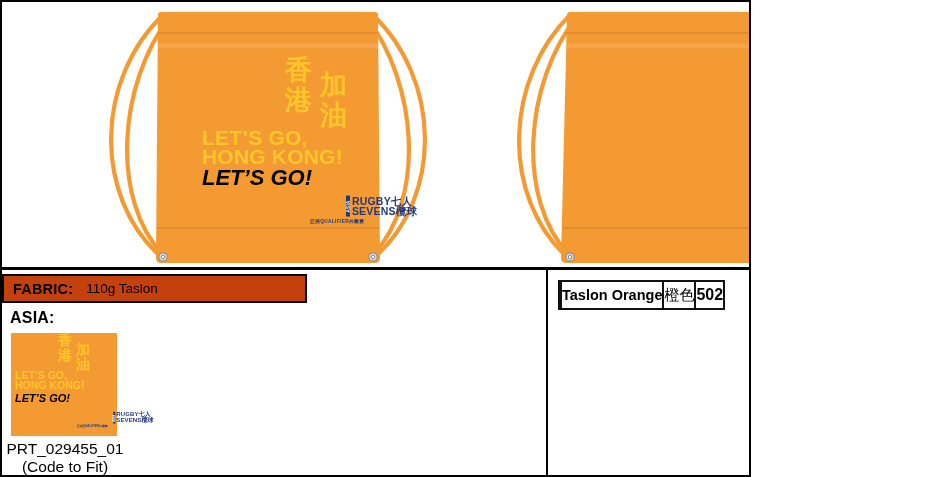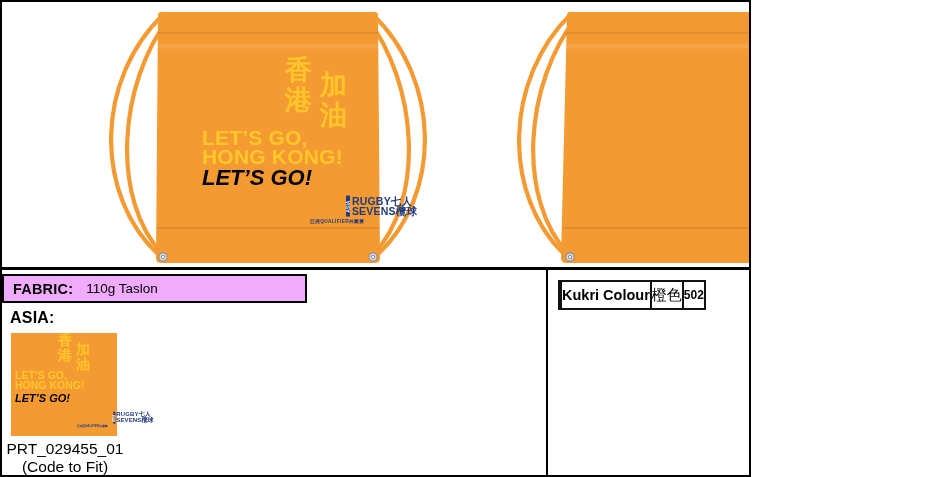--- a/index.html
+++ b/index.html
@@ -45,41 +45,41 @@
   .print-small .yellow-block { left:4px; top:38px; font-size:10.5px; line-height:9.5px; }
   .print-small .white-line  { left:4px; top:59px; font-size:11px; }
   .print-small .rs-logo { left:66px; top:79px; font-size:6px; }
 
   
   .divider-h { position:absolute; left:0; top:267px; width:949px; height:3px; background:#000; }
   .divider-v { position:absolute; left:546px; top:268px; width:2px; height:209px; background:#000; }
 
   
   .fabric-box { position:absolute; left:2px; top:274px; width:305px; height:29px;
-                border:2px solid #000; background:#f0abfc; display:flex; align-items:center; box-sizing:border-box; }
+                border:2px solid #000; background:#c2410c; display:flex; align-items:center; box-sizing:border-box; }
   .fabric-label { font-weight:bold; font-size:14.5px; margin-left:9px; letter-spacing:0.2px; }
   .fabric-value { font-size:13.5px; margin-left:13px;text-align:center; }
   .logos-label { position:absolute; left:10px; top:309px; font-weight:bold; font-size:16px; letter-spacing:0.2px; }
   .prt-line1 { position:absolute; left:2px; top:440px; width:126px; text-align:center; font-size:15.5px; }
   .prt-line2 { position:absolute; left:2px; top:458px; width:126px; text-align:center; font-size:15.5px; }
 
   
   .colour-table { position:absolute; left:558px; top:280px; border-collapse:collapse; table-layout:fixed; }
   .colour-table th, .colour-table td { border:2px solid #111; padding:0; box-sizing:border-box; }
   .colour-table th { height:29px; font-weight:normal; font-size:14px; text-align:left;
                      padding-left:7px; vertical-align:middle; }
   .colour-table td { height:28px; vertical-align:middle; }
   .col-colour { width:82px; }
   .col-name { width:132px; }
   .col-cn { width:83px; }
   .col-code { width:86px; }
   .cell-swatch { background:var(--orange,#F49A33); }
   .cell-name { font-weight:bold; font-size:14.5px; padding-left:10px; }
   .cell-cn { font-size:15px; }
-  .cell-code { font-weight:bold; font-size:12px; text-align:center; }
+  .cell-code { font-weight:bold; font-size:16px; text-align:center; }
 </style>
 </head>
 <body>
 
 <div class="page">
 
   <svg class="bags-svg" width="949" height="270" viewBox="0 0 949 270">
 
     <g>
       <path class="cord" d="M164,14 C96,78 92,195 161,257"></path>
@@ -171,21 +171,21 @@
       <div class="rs-logo-tagline">亞洲QUALIFIER外圍賽</div>
     </div>
   </div>
   <div class="prt-line1">PRT_029455_01</div>
   <div class="prt-line2">(Code to Fit)</div>
 
   <table class="colour-table">
     <tbody>
     <tr>
       <td class="cell-swatch"></td>
-      <td class="cell-name">Kukri Colour</td>
+      <td class="cell-name">Taslon Orange</td>
       <td class="cell-cn">橙色</td>
       <td class="cell-code">502</td>
     </tr>
   </tbody>
     </table>
 
   <div class="frame"></div>
 </div>
 
 </body></html>

